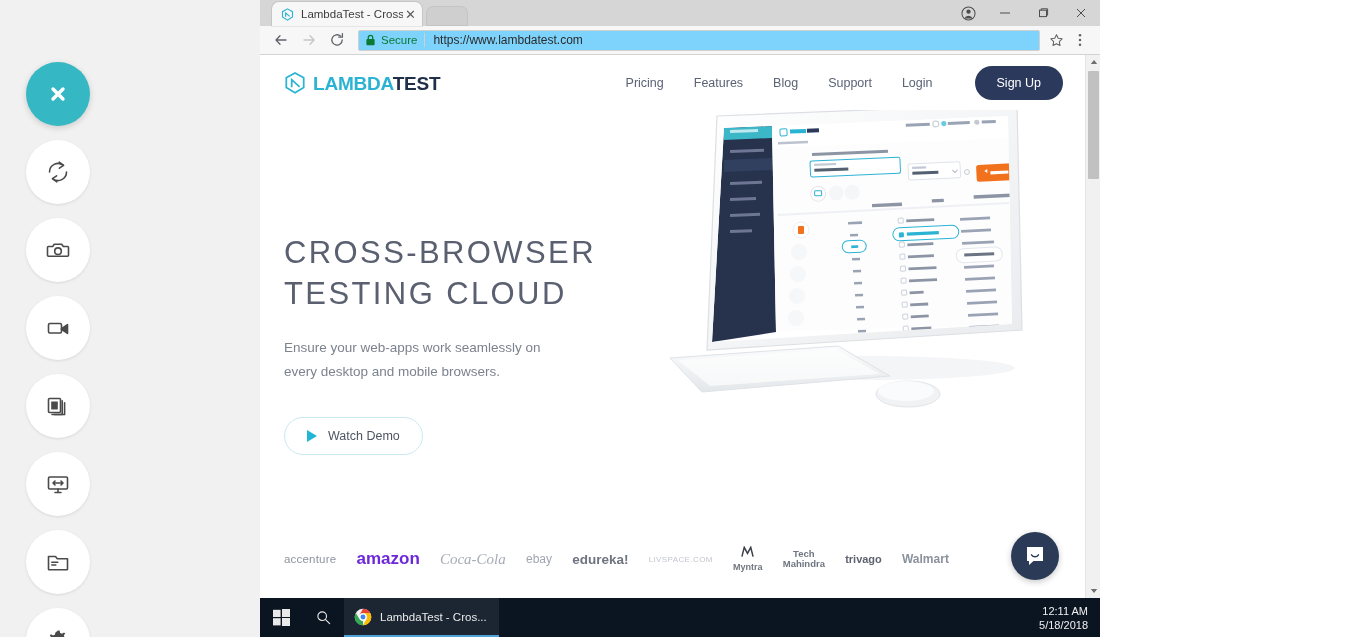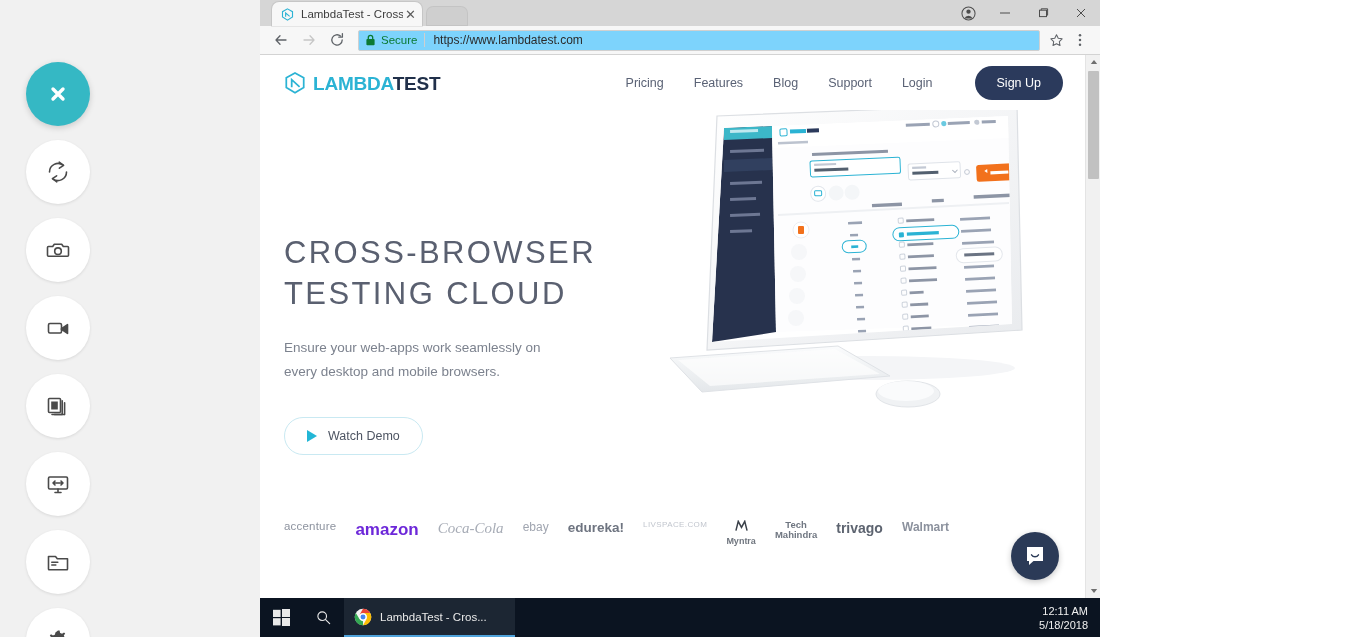--- a/index.html
+++ b/index.html
@@ -185,38 +185,38 @@
     border-top: 6px solid transparent;
     border-bottom: 6px solid transparent;
   }
 
   
   .mockup { position: absolute; left: 400px; top: 0px; width: 400px; height: 300px; }
   .mock-svg { display: block; }
 
   
   .logos {
-    position: absolute; left: 0; bottom: 16px;
+    position: absolute; left: 0; bottom: 8px;
     width: 713px; height: 62px;
-    display: flex; align-items: flex-start; justify-content: space-between;
+    display: flex; align-items: center; justify-content: space-between;
     padding: 0 24px;
   }
   .logo-item {
     font-size: 11px; color: #9aa0ad; white-space: nowrap;
     display: flex; align-items: center; gap: 4px;
   }
   .logo-accenture { font-size: 11.5px; color: #8d939f; letter-spacing:.2px; }
   .logo-amazon { font-size: 17px; font-weight: 700; color: #6d28d9; }
   .logo-coke { font-family: "Liberation Serif", serif; font-style: italic; font-size: 15px; color: #a7acb6; }
   .logo-ebay { font-size: 12px; color: #a0a5b0; }
   .logo-edureka { font-size: 13.5px; font-weight: 700; color: #6e7480; }
   .logo-livspace { font-size: 8px; color: #c2c6ce; letter-spacing: .4px; }
   .logo-myntra { font-size: 9px; font-weight: 700; color: #70767f; flex-direction: column; }
   .logo-techm { font-size: 9.5px; font-weight: 700; color: #6f7681; line-height: 10px; text-align: center; white-space: pre-line; }
-  .logo-trivago { font-size: 14px; font-weight: 700; color: #5d6470; }
+  .logo-trivago { font-size: 11px; font-weight: 700; color: #5d6470; }
   .logo-walmart { font-size: 12px; font-weight: 600; color: #8b919d; }
 
   
   .intercom {
     position: absolute; right: 26px; bottom: 18px;
     width: 48px; height: 48px; border-radius: 50%;
     background: #2b3a57;
     display: flex; align-items: center; justify-content: center;
     box-shadow: 0 2px 6px rgba(0,0,0,.22);
   }
@@ -253,21 +253,21 @@
   .tb-search {
     width: 42px; height: 39px;
     display: flex; align-items: center; justify-content: center;
     color: #e8e8e8;
   }
   .tb-task {
     height: 39px; min-width: 148px;
     background: #1c2633;
     border-bottom: 2px solid #4fa3db;
     display: flex; align-items: center; gap: 8px;
-    padding: 0 28px 0 10px;
+    padding: 0 12px 0 10px;
   }
   .tb-task-label { font-size: 11.5px; color: #e9e9e9; white-space: nowrap; }
   .tb-clock {
     margin-left: auto; padding-right: 12px;
     text-align: right; color: #f0f0f0;
     font-size: 11px; line-height: 14px;
   }
   .chrome-ic { width: 18px; height: 18px; flex: 0 0 auto; }
 </style>
 </head>

